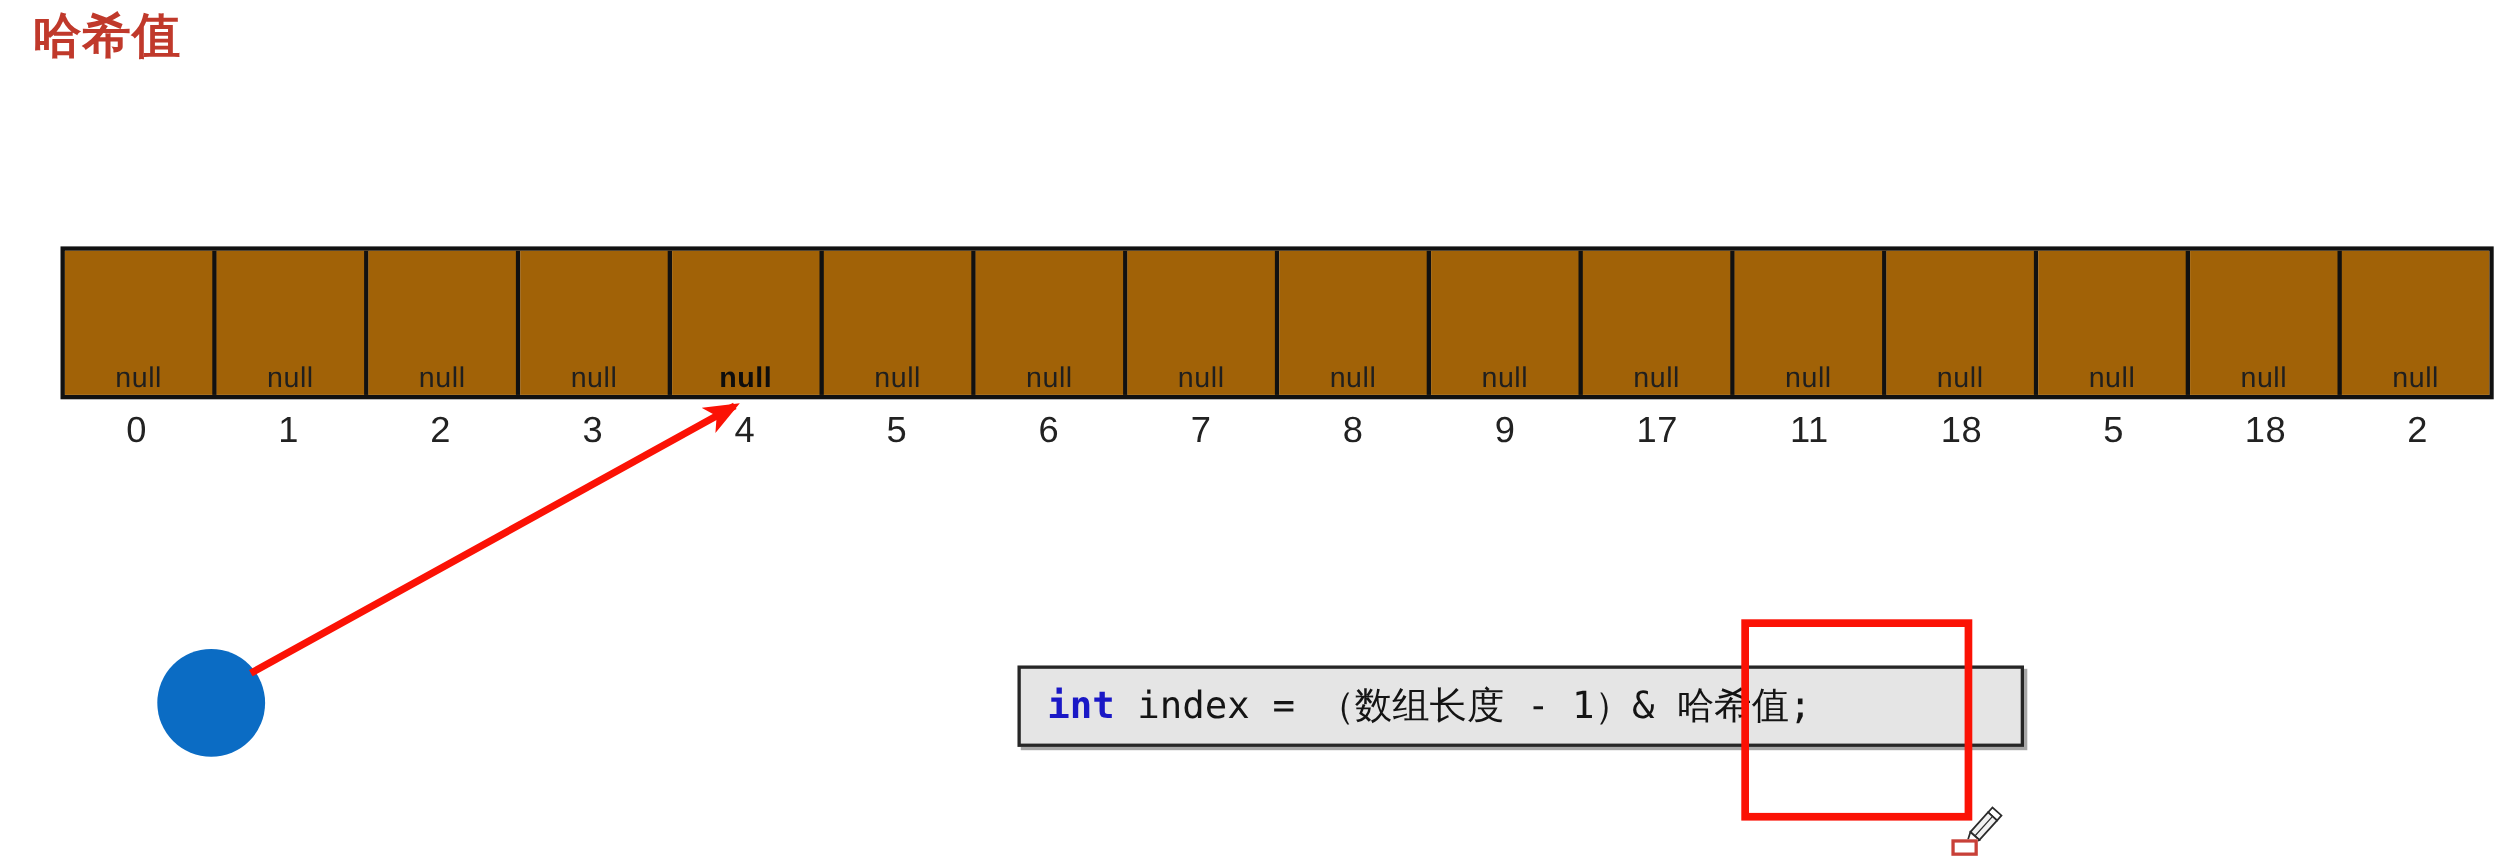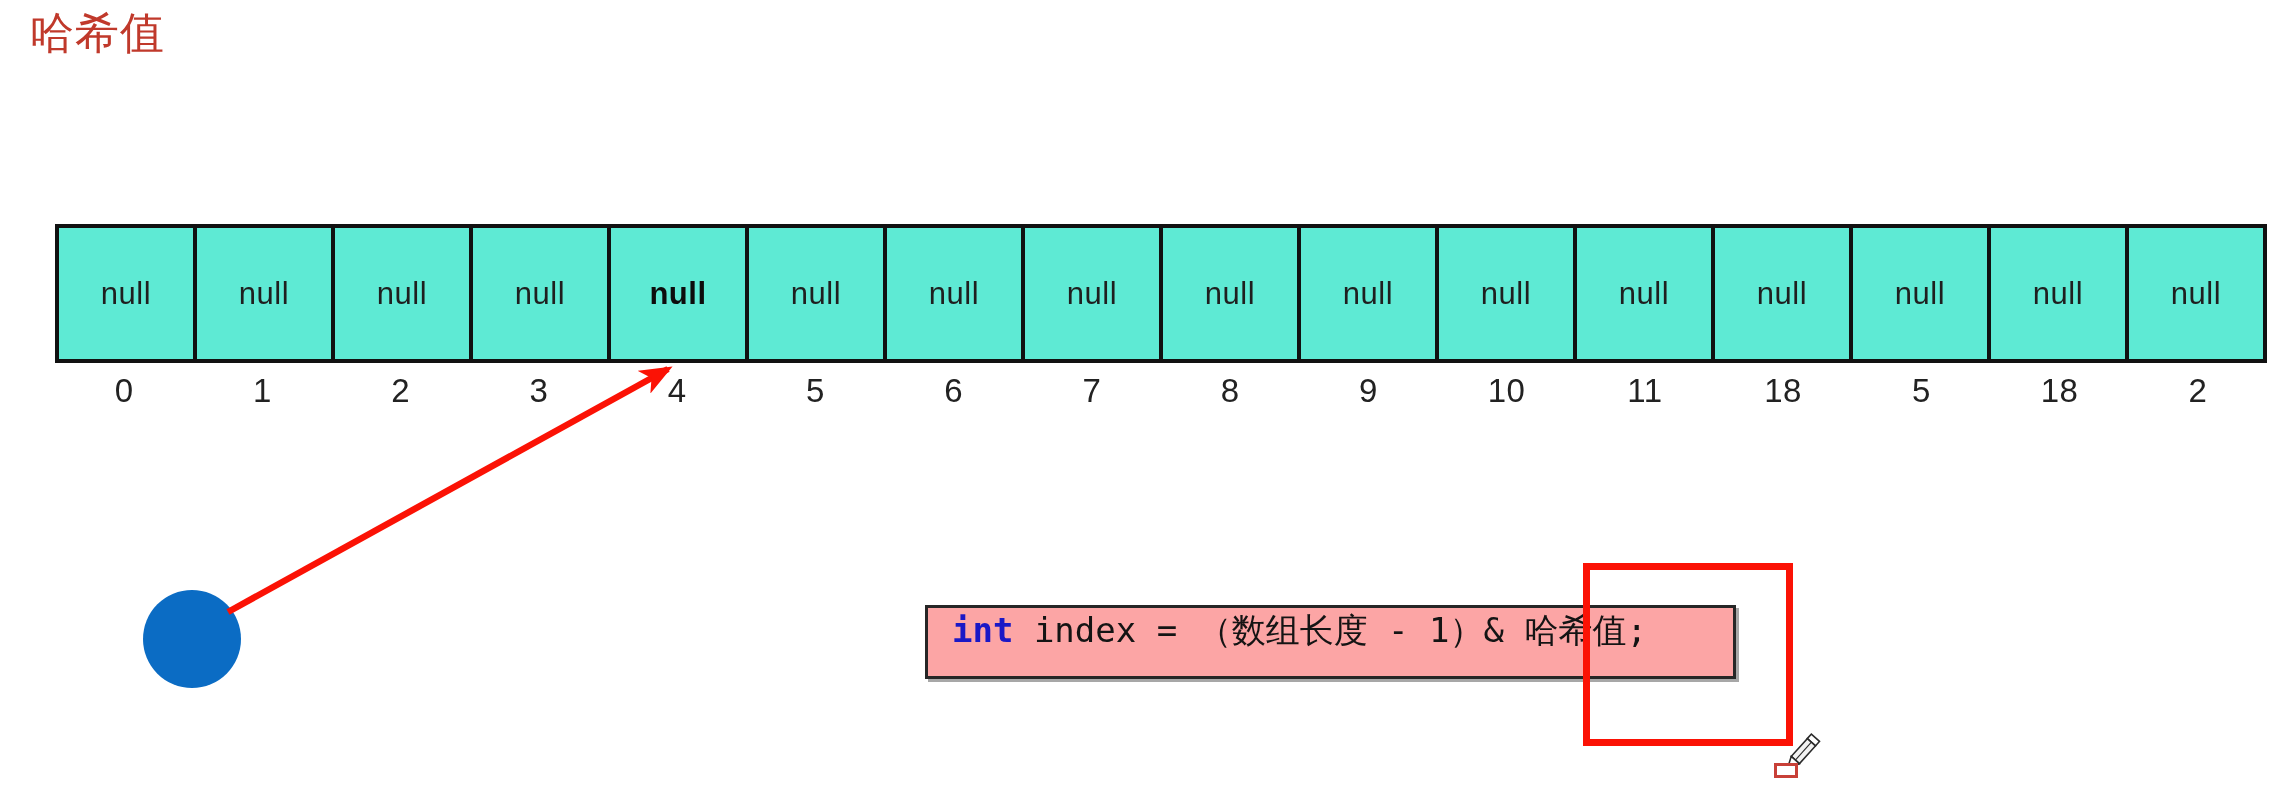--- a/index.html
+++ b/index.html
@@ -14,21 +14,21 @@
     overflow: hidden;
     font-family: "Liberation Sans", "DejaVu Sans", sans-serif;
   }
 
   
   #slide-title {
     position: absolute;
     left: 30px;
     top: 8px;
     font-size: 44px;
-    font-weight: normal;
+    font-weight: bold;
     color: #c0392b;
     letter-spacing: 1px;
     line-height: 1.15;
     white-space: nowrap;
   }
 
   
   #bucket-array {
     position: absolute;
     left: 55px;
@@ -36,27 +36,27 @@
     width: 2212px;
     height: 139px;
     display: flex;
     box-sizing: border-box;
     border: 4px solid #111111;
     background: #ffffff;
   }
   .bucket-cell {
     flex: 1 1 0;
     display: flex;
-    align-items: center;
+    align-items: flex-end;
     justify-content: center;
     box-sizing: border-box;
     border-right: 4px solid #111111;
-    font-size: 31px;
+    font-size: 26px;
     color: #1f1f1f;
-    background: #5eead4;
+    background: #a16207;
     letter-spacing: 0.5px;
   }
   .bucket-cell:last-child { border-right: none; }
   .bucket-cell.highlighted {
     font-weight: 700;
     color: #0d0d0d;
   }
 
   
   #index-row {
@@ -95,27 +95,28 @@
     width: 2283px;
     height: 787px;
     pointer-events: none;
   }
 
   
   #code-box {
     position: absolute;
     left: 925px;
     top: 605px;
-    width: 811px;
+    width: 915px;
     height: 74px;
     box-sizing: border-box;
-    background: #fca5a5;
+    background: #e5e5e5;
     border: 3px solid #262626;
     box-shadow: 3px 3px 0 rgba(60,60,60,0.45);
     display: flex;
+    align-items: center;
   }
   #code-line {
     font-family: "DejaVu Sans Mono", "Liberation Mono", monospace;
     font-size: 34px;
     color: #141414;
     white-space: pre;
     padding-left: 24px;
     letter-spacing: 0px;
   }
   #code-keyword {
@@ -214,21 +215,21 @@
     <div class="index-label">0</div>
     <div class="index-label">1</div>
     <div class="index-label">2</div>
     <div class="index-label">3</div>
     <div class="index-label">4</div>
     <div class="index-label">5</div>
     <div class="index-label">6</div>
     <div class="index-label">7</div>
     <div class="index-label">8</div>
     <div class="index-label">9</div>
-    <div class="index-label">10</div>
+    <div class="index-label">17</div>
     <div class="index-label">11</div>
     <div class="index-label">18</div>
     <div class="index-label">5</div>
     <div class="index-label">18</div>
     <div class="index-label">2</div>
   </div>
 
 <div id="element-circle"></div>
 
 <svg id="annotation-arrow" viewBox="0 0 2283 787" xmlns="http://www.w3.org/2000/svg">

